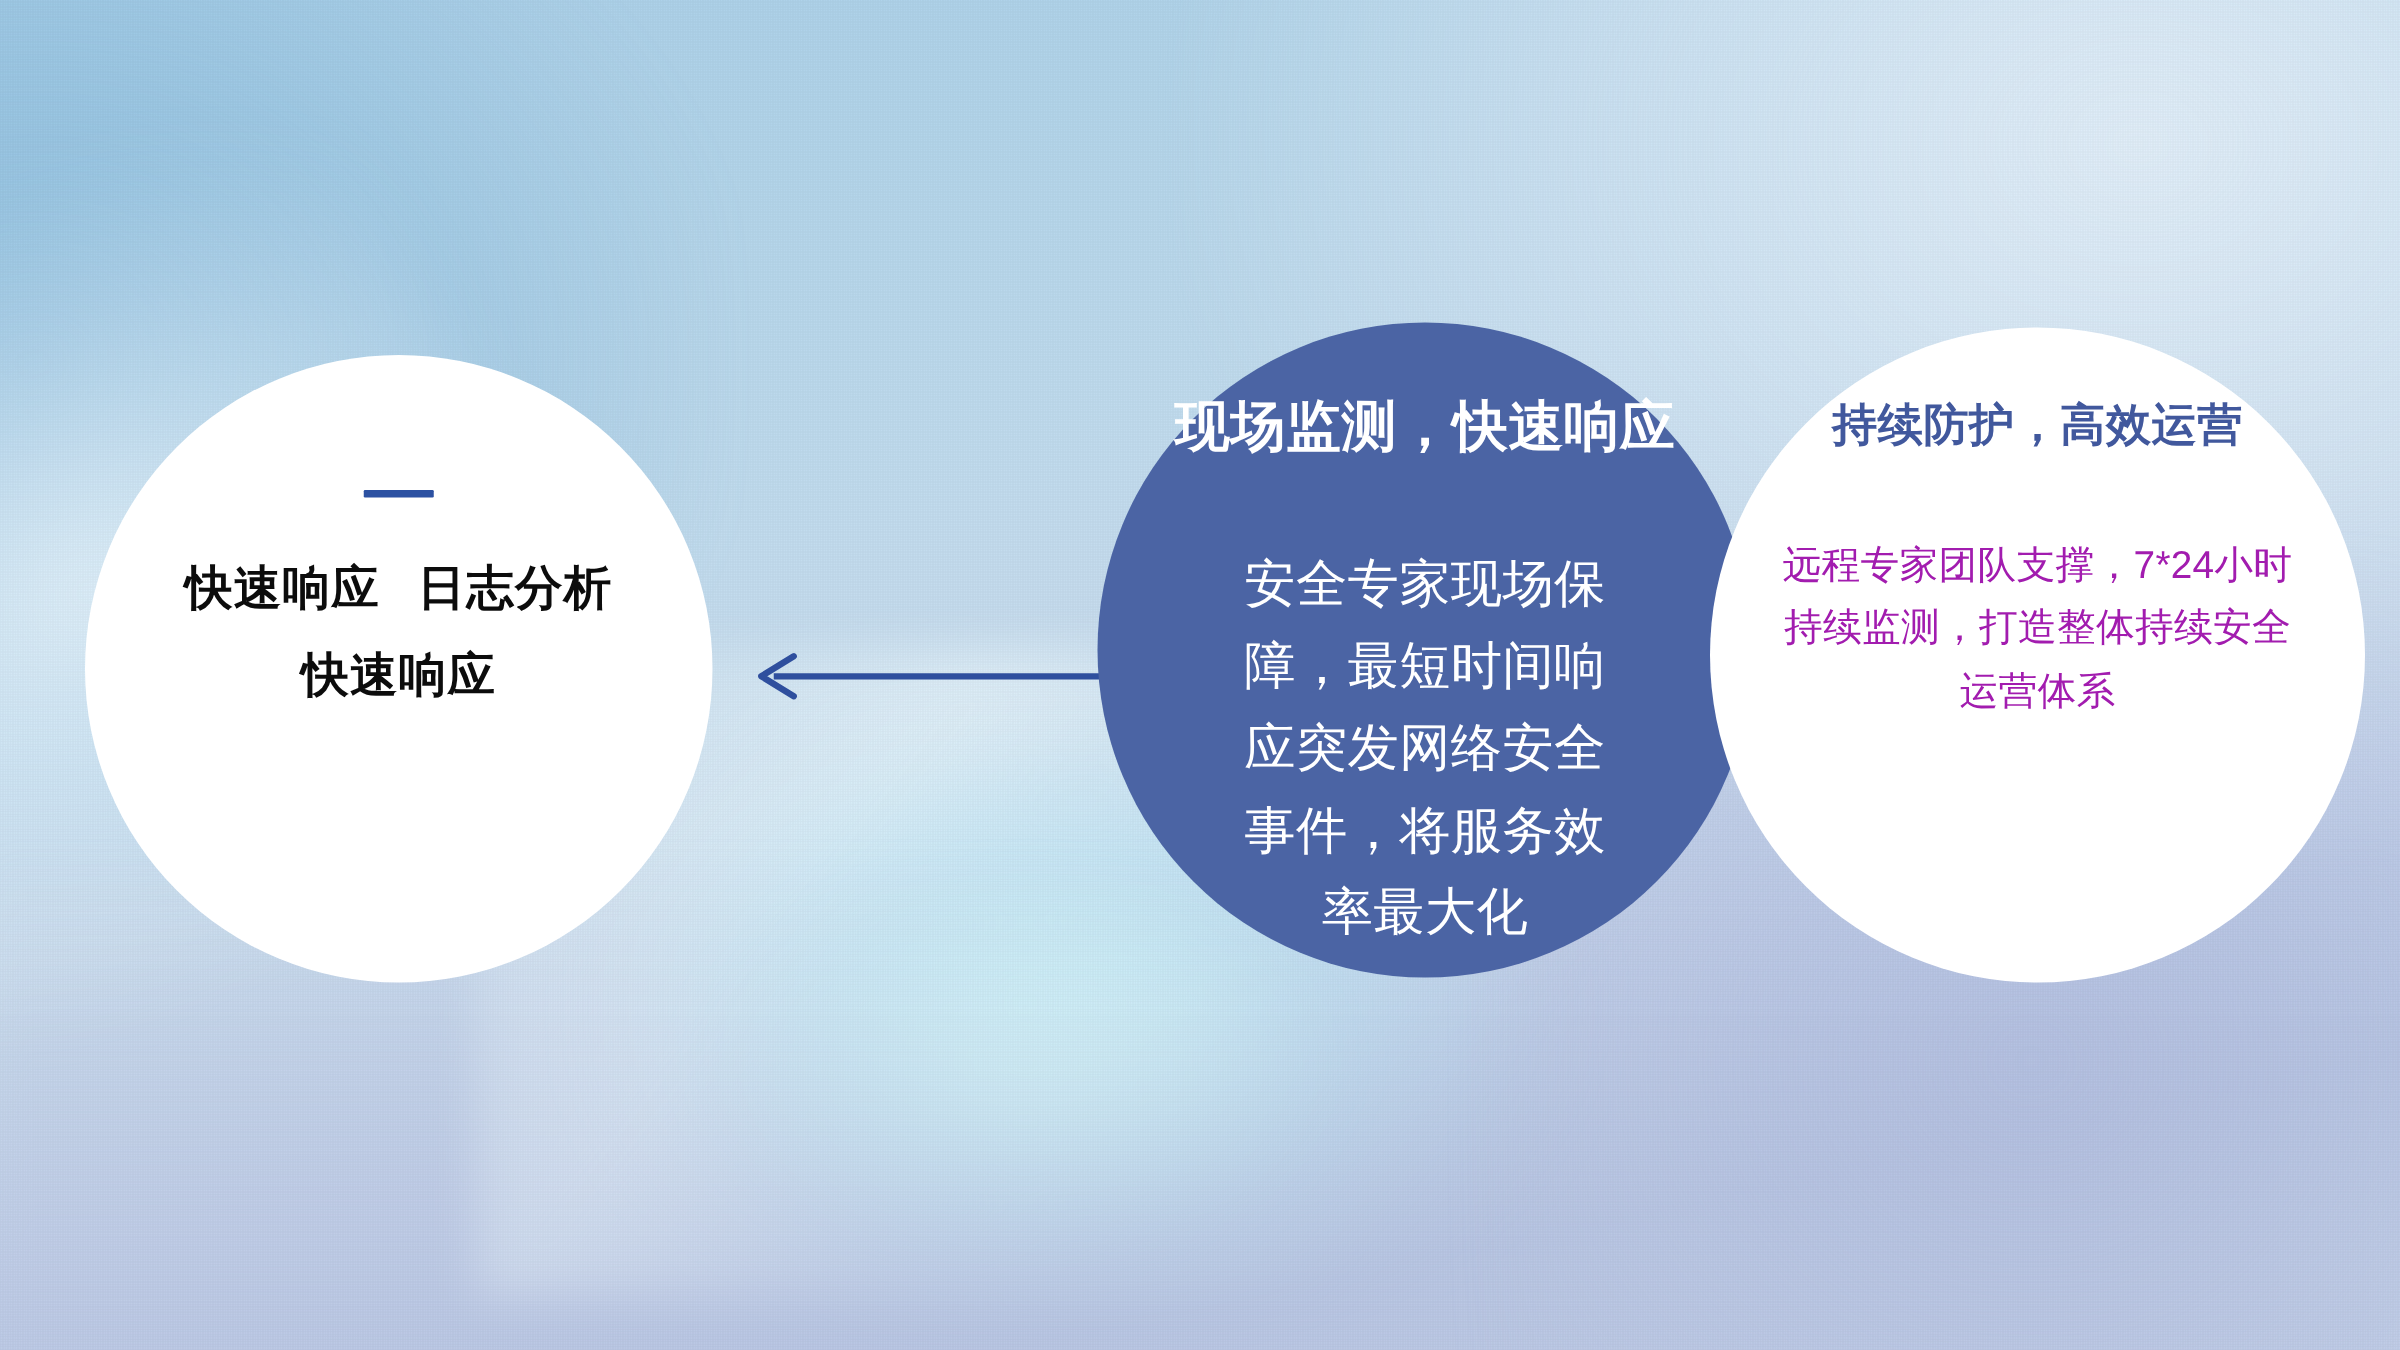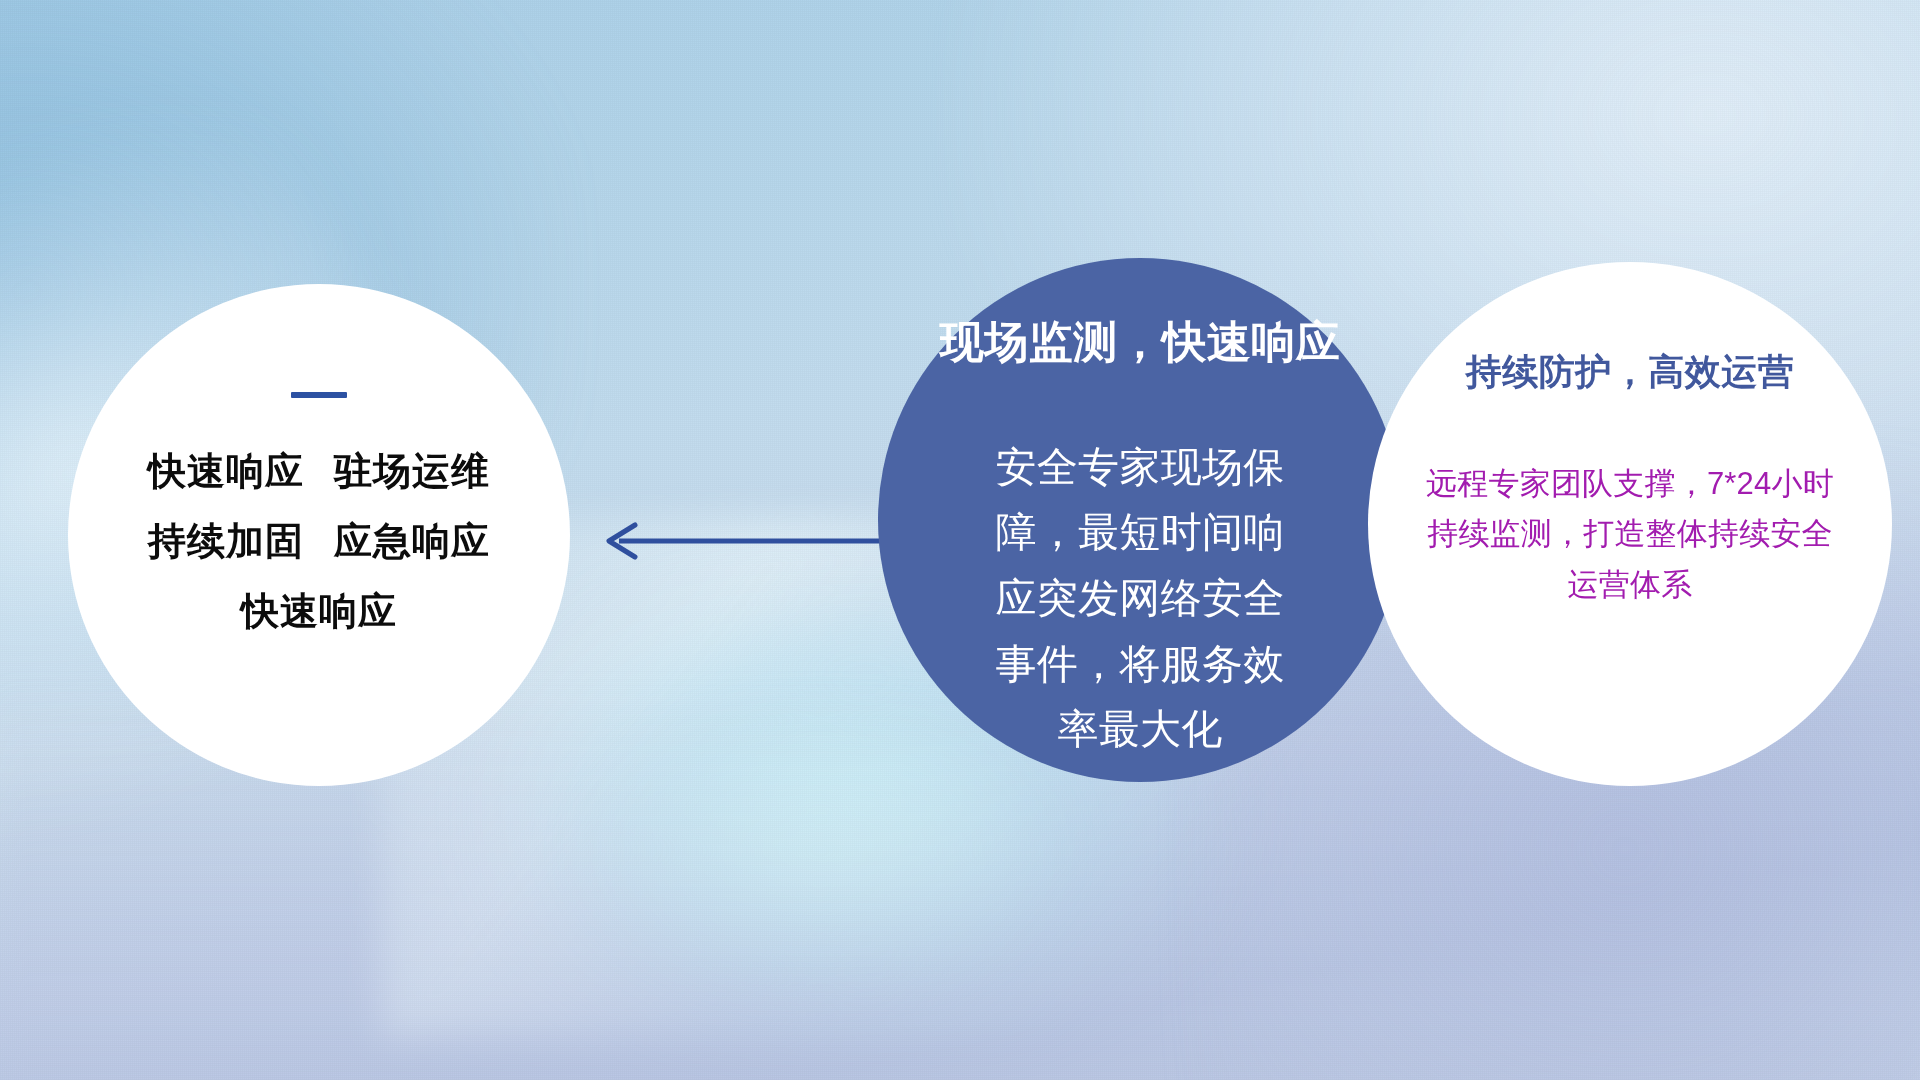--- a/index.html
+++ b/index.html
@@ -256,21 +256,21 @@
     width: 524px;
     height: 524px;
     z-index: 9;
     box-sizing: border-box;
     padding: 0 28px;
     display: flex;
     flex-direction: column;
     align-items: center;
   }
   .right-title {
-    margin-top: 88px;
+    margin-top: 56px;
     font-size: 36px;
     font-weight: bold;
     color: #41589d;
     white-space: nowrap;
     letter-spacing: 0.5px;
     line-height: 1.2;
   }
   .right-body {
     margin-top: 66px;
     font-size: 31px;
@@ -311,22 +311,21 @@
     <polyline points="40,9 14,25 40,41" fill="none" stroke="#2f4f9e" stroke-width="5" stroke-linecap="round" stroke-linejoin="round"></polyline>
   </svg>
 
   <div class="circle circle-left"></div>
   <div class="circle circle-mid"></div>
   <div class="circle circle-right"></div>
 
   <div class="left-content">
     <div class="left-dash"></div>
     <div class="left-lines">
-      <div class="left-line"><span>快速响应</span><span class="gap"></span><span>驻场运维</span></div>
-      <div class="left-line"><span>持续加固</span><span class="gap"></span><span>应急响应</span></div>
+      <div class="left-line"><span>快速响应</span><span class="gap"></span><span>日志分析</span></div>
       <div class="left-line"><span>快速响应</span></div>
     </div>
   </div>
 
   <div class="mid-content">
     <div class="mid-title">现场监测，快速响应</div>
     <div class="mid-body">安全专家现场保障，最短时间响应突发网络安全事件，将服务效率最大化</div>
   </div>
 
   <div class="right-content">

